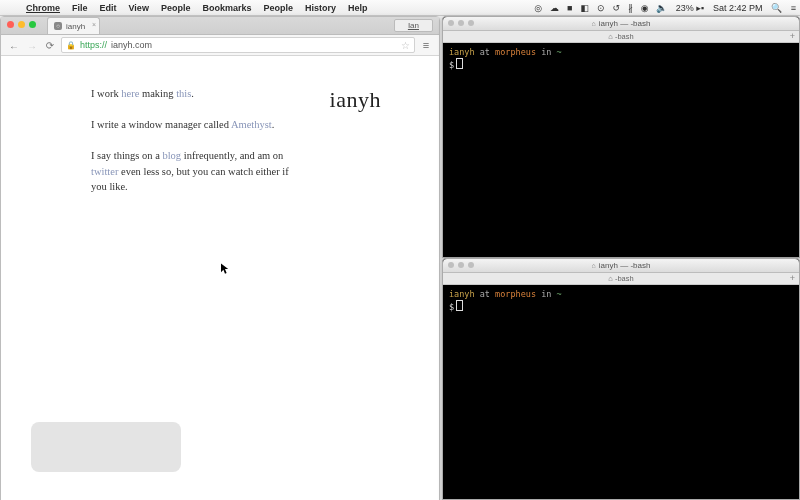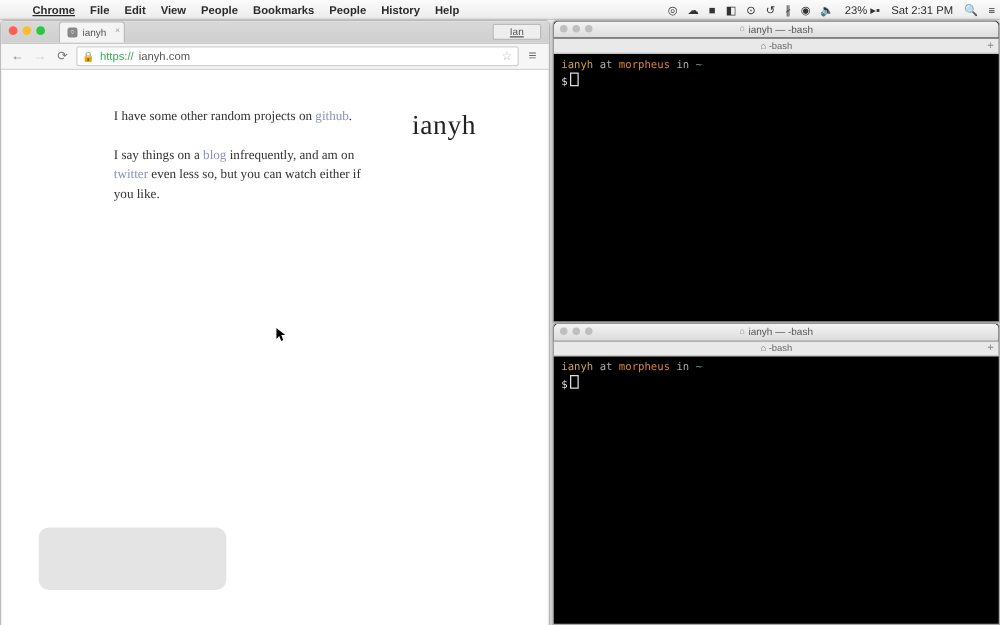--- a/index.html
+++ b/index.html
@@ -276,21 +276,21 @@
   <span class="ricon">☁</span>
   <span class="ricon">■</span>
   <span class="ricon">◧</span>
   <span class="ricon">⊙</span>
   <span class="ricon">↺</span>
   <span class="ricon">∦</span>
   <span class="ricon">◉</span>
   <span class="ricon">🔈</span>
   <span class="ricon"><span>23%</span> ▸▪</span>
   <span class="clock">
-    <span>Sat</span> <span>2:31 PM</span>
+    <span>Sat</span> <span>2:42 PM</span>
   </span>
   <span class="ricon">🔍</span>
   <span class="ricon">≡</span>
 </div>
 
 <div class="chrome">
   <div class="tabstrip">
     <div class="traffic">
       <div class="tl r"></div>
       <div class="tl y"></div>
@@ -312,21 +312,24 @@
       <span class="url-secure">https://</span>
         <span class="url-rest">ianyh.com</span>
       <span style="flex:1"></span>
       <span class="star">☆</span>
     </div>
     <span class="hamburger">≡</span>
   </div>
   <div class="page">
     <div class="logo">ianyh</div>
     <p>
-      <span>I have some other random projects on </span><a href="#">github</a><span>.</span>
+      <span>I work </span><a href="#">here</a><span> making </span><a href="#">this</a><span>.</span>
+    </p>
+    <p>
+      <span>I write a window manager called </span><a href="#">Amethyst</a><span>.</span>
     </p>
     <p>
       <span>I say things on a </span><a href="#">blog</a><span> infrequently, and am on </span><a href="#">twitter</a><span> even less so, but you can watch either if you like.</span>
     </p>
     <div class="key-overlay"></div>
   </div>
   <div class="cursor-pointer" style="left:220px; top:244px;">
     <svg viewBox="0 0 10 14" width="8" height="12">
         <path d="M0 0 L0 11 L3 8 L5 13 L7 12 L5 7 L9 7 Z" fill="#000"></path>
       </svg>

